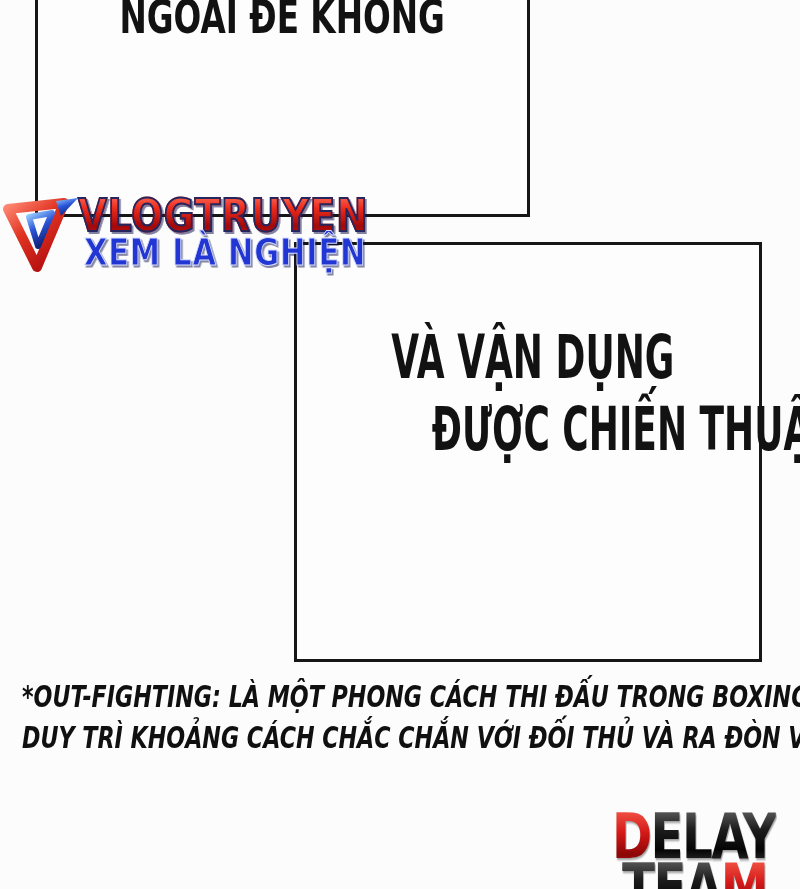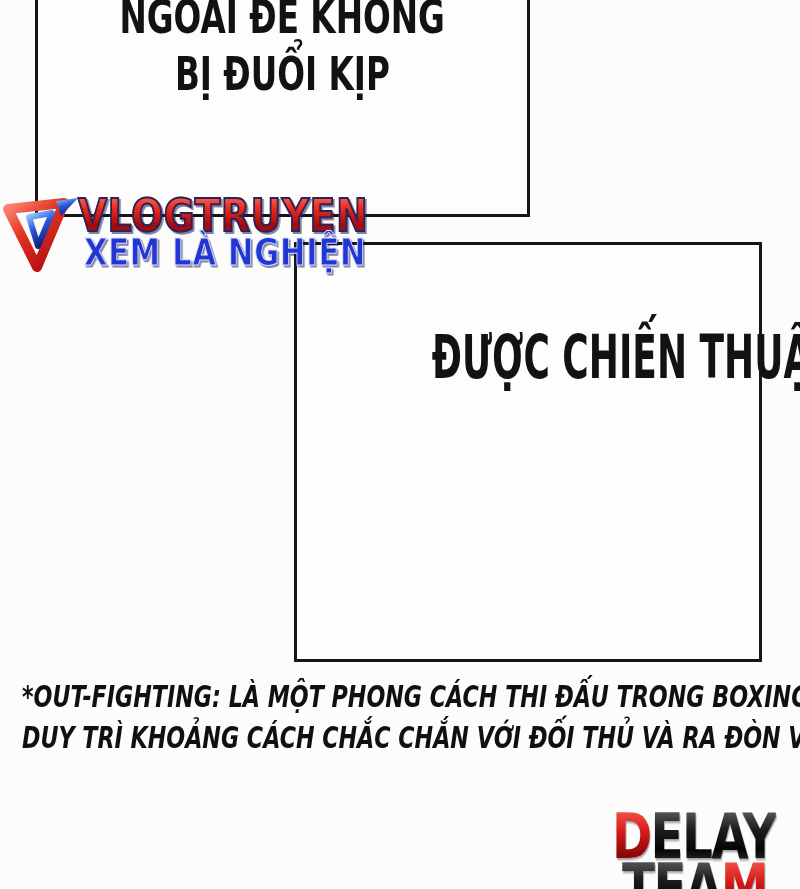--- a/index.html
+++ b/index.html
@@ -96,26 +96,26 @@
   }
 </style>
 </head>
 <body>
 
 <div class="page">
 
   <div class="bubble bubble-top">
     <div class="bubble-text bt-top">
       <span class="line"><span class="cond">NGOAI ĐE KHONG</span></span>
-      <span class="line"><span class="cond">BỊ ĐUỔI KỊP</span></span>
     </div>
   </div>
 
   <div class="bubble bubble-main">
     <div class="bubble-text bt-main">
+      <span class="line"><span class="cond">VÀ VẬN DỤNG</span></span>
       <span class="line"><span class="cond">ĐƯỢC CHIẾN THUẬT</span></span>
     </div>
   </div>
 
   <div class="wm">
     <svg class="wm-icon" width="80" height="78" viewBox="0 0 80 78">
       <defs>
         <linearGradient id="triRed" x1="0" y1="0" x2="0.7" y2="1">
           <stop offset="0" stop-color="#ff8a74"></stop>
           <stop offset="0.45" stop-color="#e03322"></stop>

